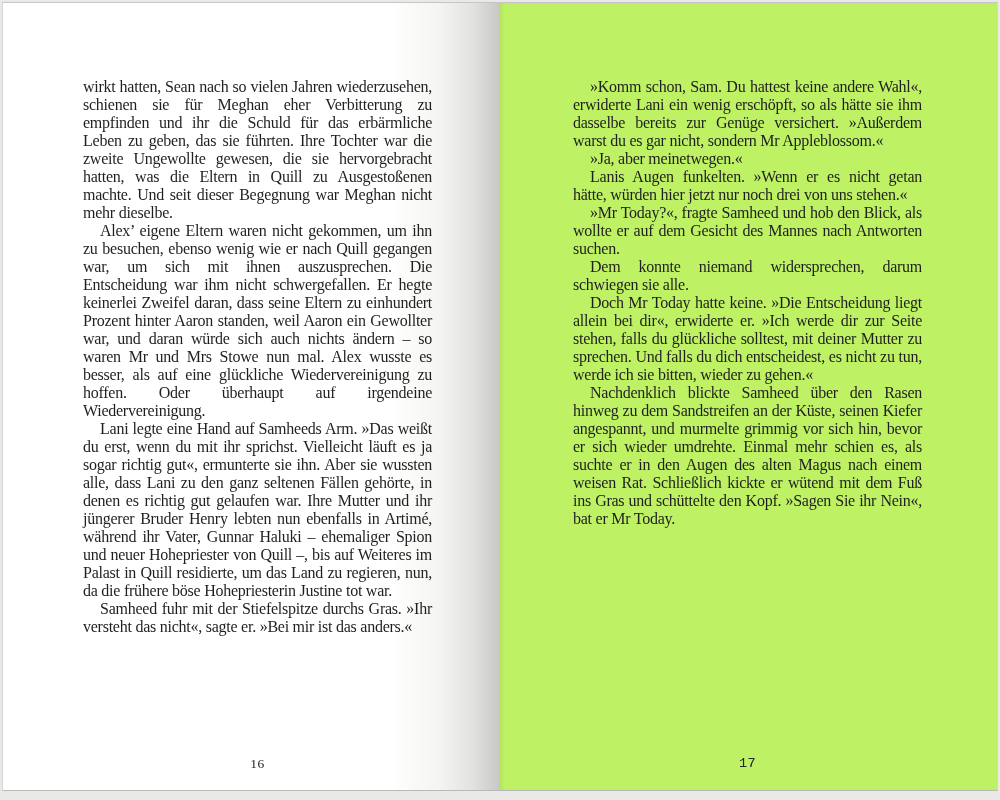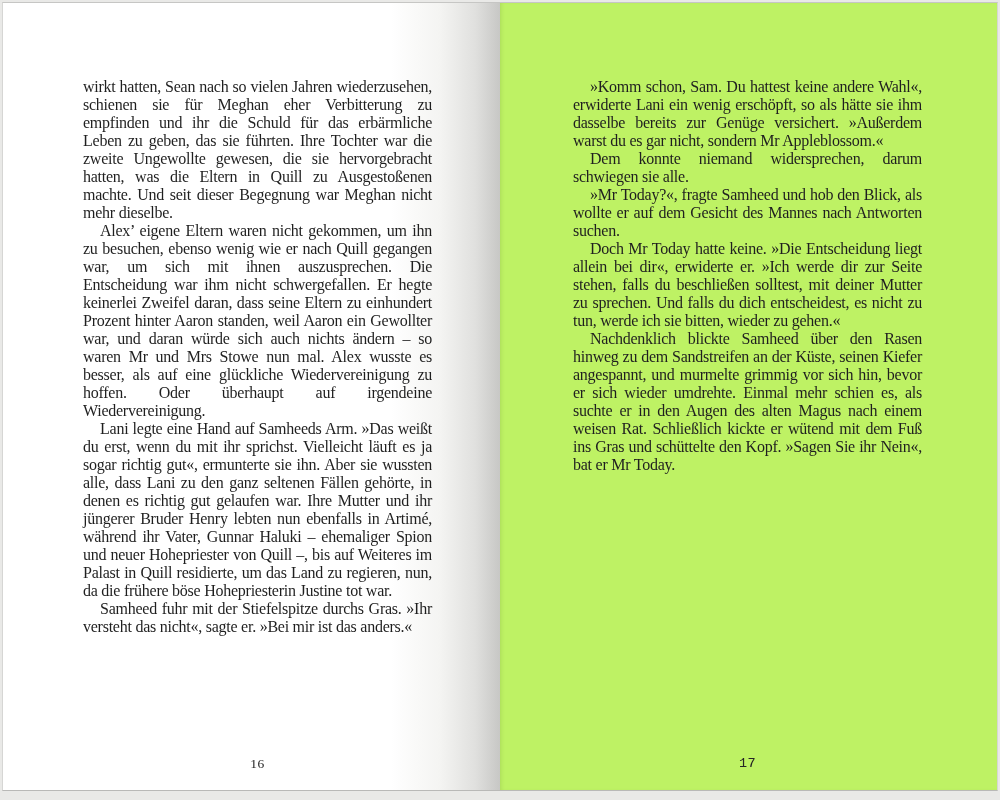--- a/index.html
+++ b/index.html
@@ -72,21 +72,23 @@
         <p class="para indent" lang="de">Alex’ eigene Eltern waren nicht gekommen, um ihn zu besuchen, ebenso wenig wie er nach Quill gegangen war, um sich mit ihnen auszusprechen. Die Entscheidung war ihm nicht schwergefallen. Er hegte keinerlei Zweifel daran, dass seine Eltern zu einhundert Prozent hinter Aaron standen, weil Aaron ein Gewollter war, und daran würde sich auch nichts ändern – so waren Mr und Mrs Stowe nun mal. Alex wusste es besser, als auf eine glückliche Wiedervereinigung zu hoffen. Oder überhaupt auf irgendeine Wiedervereinigung.</p>
         <p class="para indent" lang="de">Lani legte eine Hand auf Samheeds Arm. »Das weißt du erst, wenn du mit ihr sprichst. Vielleicht läuft es ja sogar richtig gut«, ermunterte sie ihn. Aber sie wussten alle, dass Lani zu den ganz seltenen Fällen gehörte, in denen es richtig gut gelaufen war. Ihre Mutter und ihr jüngerer Bruder Henry lebten nun ebenfalls in Artimé, während ihr Vater, Gunnar Haluki – ehemaliger Spion und neuer Hohepriester von Quill –, bis auf Weiteres im Palast in Quill residierte, um das Land zu regieren, nun, da die frühere böse Hohepriesterin Justine tot war.</p>
         <p class="para indent" lang="de">Samheed fuhr mit der Stiefelspitze durchs Gras. »Ihr versteht das nicht«, sagte er. »Bei mir ist das anders.«</p>
       </div>
     <div class="page-number">16</div>
   </section>
 
   <section class="page right">
     <div class="text-block">
         <p class="para indent" lang="de">»Komm schon, Sam. Du hattest keine andere Wahl«, erwiderte Lani ein wenig erschöpft, so als hätte sie ihm dasselbe bereits zur Genüge versichert. »Außerdem warst du es gar nicht, sondern Mr Appleblossom.«</p>
+        <p class="para indent" lang="de">»Ja, aber meinetwegen.«</p>
+        <p class="para indent" lang="de">Lanis Augen funkelten. »Wenn er es nicht getan hätte, würden hier jetzt nur noch drei von uns stehen.«</p>
+        <p class="para indent" lang="de">»Mr Today?«, fragte Samheed und hob den Blick, als wollte er auf dem Gesicht des Mannes nach Antworten suchen.</p>
         <p class="para indent" lang="de">Dem konnte niemand widersprechen, darum schwiegen sie alle.</p>
-        <p class="para indent" lang="de">»Mr Today?«, fragte Samheed und hob den Blick, als wollte er auf dem Gesicht des Mannes nach Antworten suchen.</p>
-        <p class="para indent" lang="de">Doch Mr Today hatte keine. »Die Entscheidung liegt allein bei dir«, erwiderte er. »Ich werde dir zur Seite stehen, falls du beschließen solltest, mit deiner Mutter zu sprechen. Und falls du dich entscheidest, es nicht zu tun, werde ich sie bitten, wieder zu gehen.«</p>
+        <p class="para indent" lang="de">Doch Mr Today hatte keine. »Die Entscheidung liegt allein bei dir«, erwiderte er. »Ich werde dir zur Seite stehen, falls du glückliche solltest, mit deiner Mutter zu sprechen. Und falls du dich entscheidest, es nicht zu tun, werde ich sie bitten, wieder zu gehen.«</p>
         <p class="para indent" lang="de">Nachdenklich blickte Samheed über den Rasen hinweg zu dem Sandstreifen an der Küste, seinen Kiefer angespannt, und murmelte grimmig vor sich hin, bevor er sich wieder umdrehte. Einmal mehr schien es, als suchte er in den Augen des alten Magus nach einem weisen Rat. Schließlich kickte er wütend mit dem Fuß ins Gras und schüttelte den Kopf. »Sagen Sie ihr Nein«, bat er Mr Today.</p>
       </div>
     <div class="page-number">17</div>
   </section>
 
 </div>
 
 </body></html>

